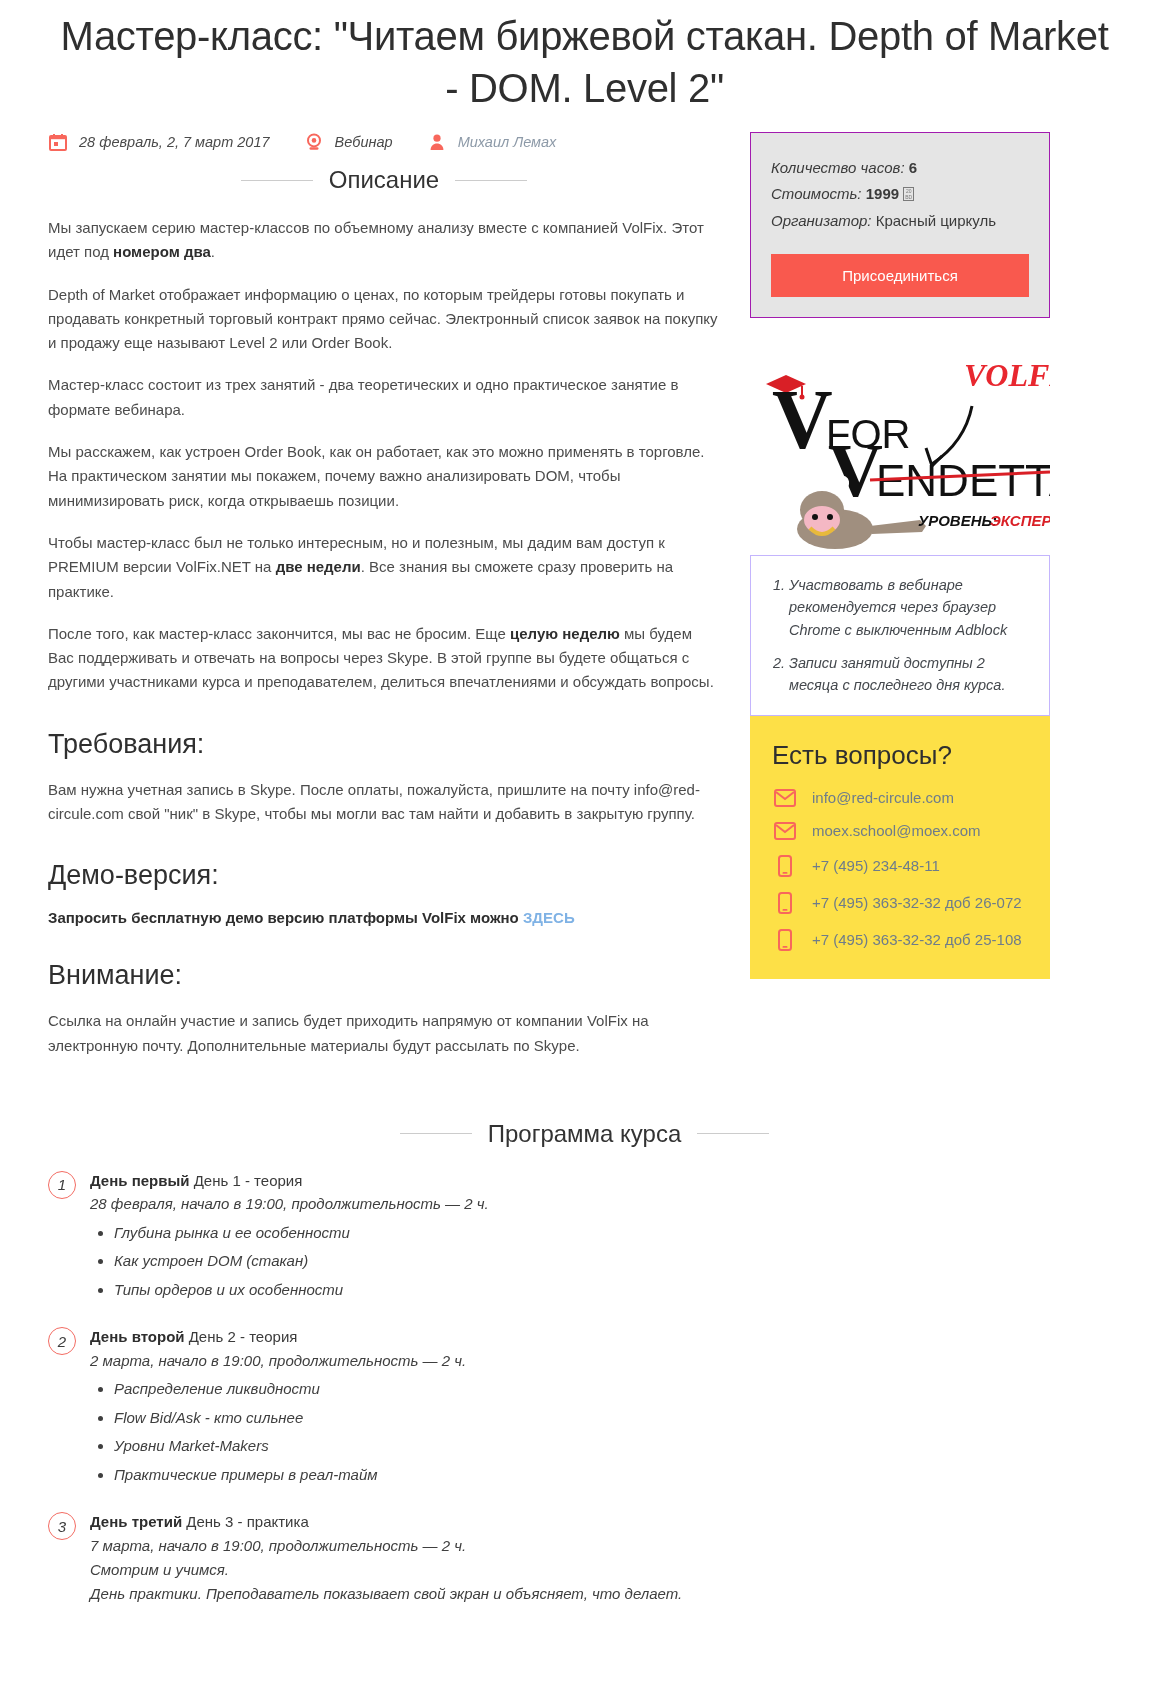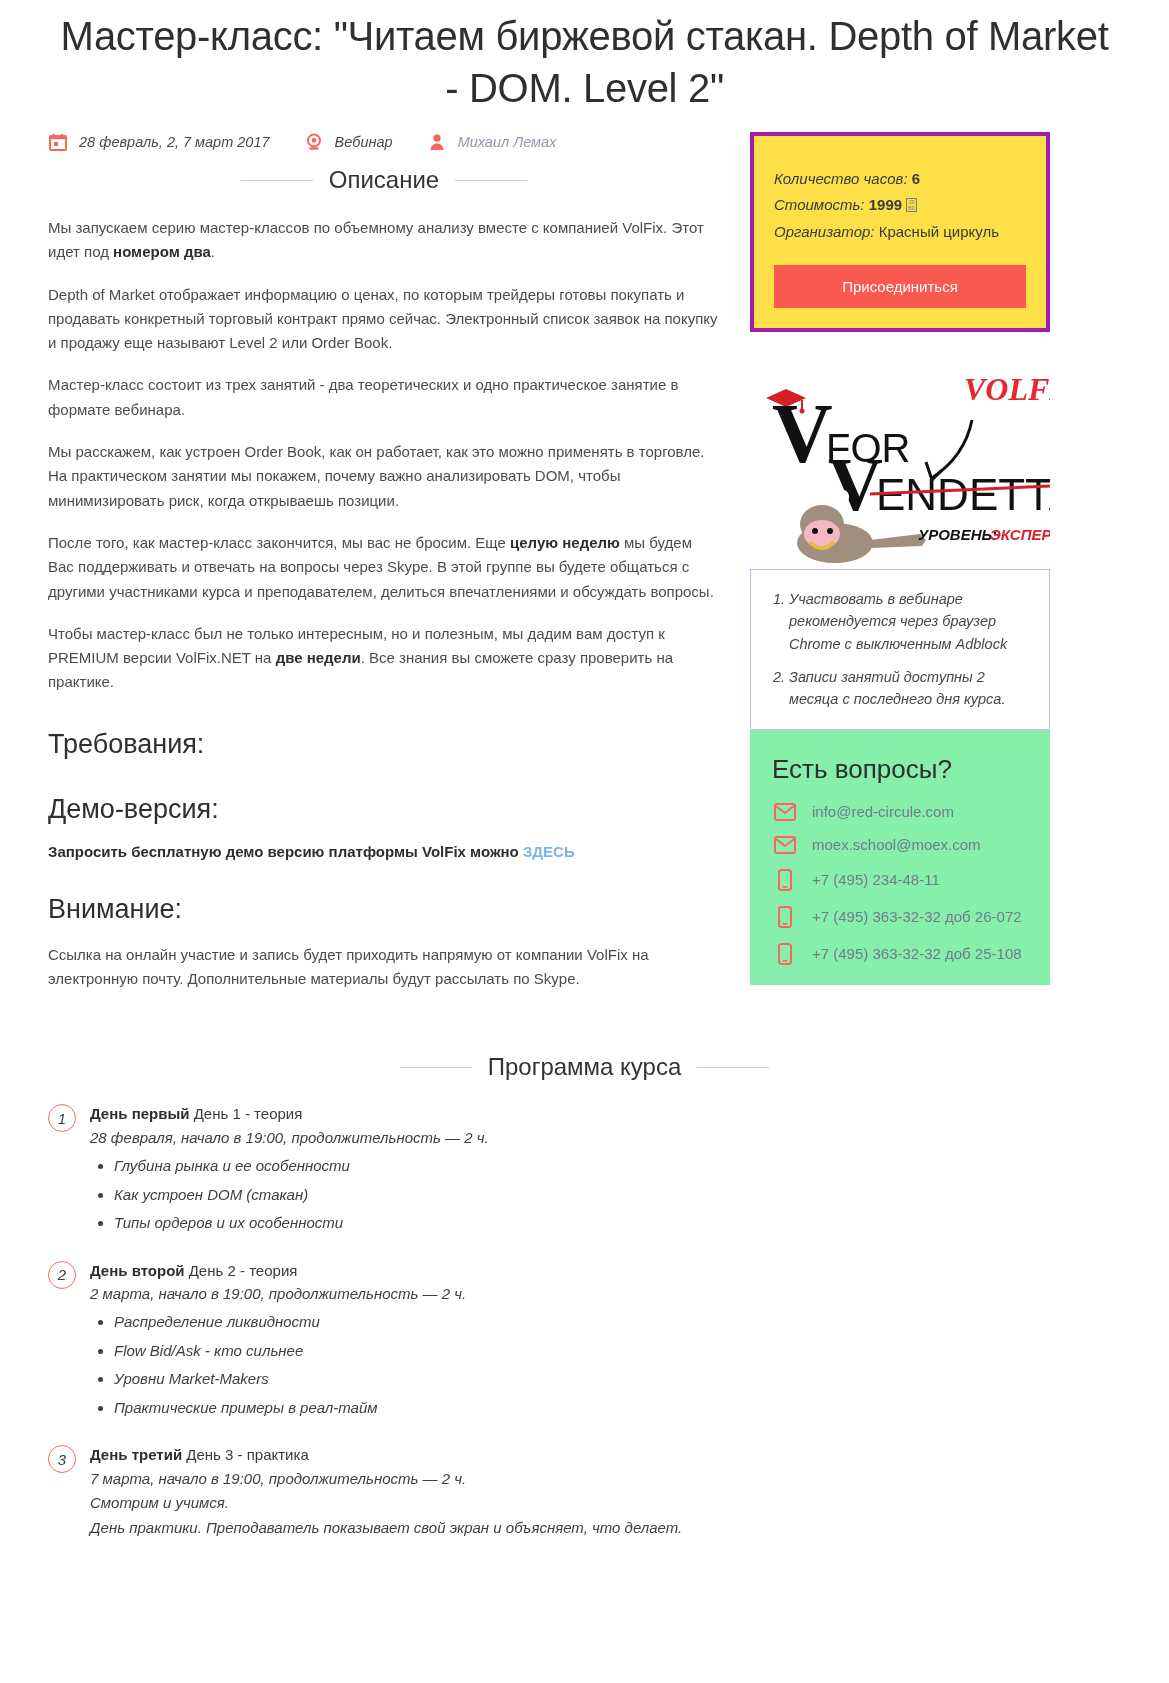--- a/index.html
+++ b/index.html
@@ -74,23 +74,23 @@
     color: #2f2f2f;
     margin: 34px 0 18px 0;
   }
   .strong-line {
     font-size: 15px; font-weight: 700; color: #2e2e2e; margin: 0 0 18px 0;
   }
   .strong-line a { color: #7fb2e5; text-decoration: none; font-weight: 700; }
 
   
   .card {
-    border: 4px solid #a21caf;
-    background: #fde047;
-    padding: 30px 20px 20px 20px;
+    border: 1px solid #a21caf;
+    background: #e5e5e5;
+    padding: 22px 20px 20px 20px;
   }
   .card .kv { font-size: 15px; line-height: 1.75; color: #3b3b3b; }
   .card .kv .k { font-style: italic; }
   .card .kv .v { font-weight: 700; }
   .card .kv .vn { font-weight: 400; }
   .rub-box {
     display: inline-block; width: 11px; height: 14px;
     border: 1px solid #7a7a7a; position: relative; vertical-align: -2px;
     font-size: 5px; line-height: 6px; color: #7a7a7a; text-align: center;
     overflow: hidden; letter-spacing: 0;
@@ -120,22 +120,22 @@
     font-style: italic;
   }
   .notes-card ol { margin: 0; padding-left: 26px; }
   .notes-card li {
     font-size: 14.5px; line-height: 1.56; color: #44484d; margin-bottom: 10px;
   }
   .notes-card li:last-child { margin-bottom: 0; }
 
   
   .questions {
-    background: #86efac;
-    padding: 24px 20px 20px 22px;
+    background: #fde047;
+    padding: 24px 20px 28px 22px;
     margin-top: 0;
   }
   .questions h3 {
     font-size: 26px; font-weight: 400; color: #2f2f2f; margin: 0 0 18px 0;
   }
   .contact { display: flex; align-items: center; margin-bottom: 15px; }
   .contact:last-child { margin-bottom: 0; }
   .c-icon { width: 26px; flex: 0 0 26px; display: flex; align-items: center; justify-content: center; margin-right: 14px; }
   .c-text { font-size: 15px; color: #6e7c8a; }
 
@@ -207,25 +207,26 @@
         <span class="ln"></span>
         <span class="tx">Описание</span>
         <span class="ln"></span>
       </div>
 
       <div id="paragraphs">
           <p class="para"><span>Мы запускаем серию мастер-классов по объемному анализу вместе с компанией VolFix. Этот идет под </span><b>номером два</b><span>.</span></p>
           <p class="para"><span>Depth of Market отображает информацию о ценах, по которым трейдеры готовы покупать и продавать конкретный торговый контракт прямо сейчас. Электронный список заявок на покупку и продажу еще называют Level 2 или Order Book.</span></p>
           <p class="para"><span>Мастер-класс состоит из трех занятий - два теоретических и одно практическое занятие в формате вебинара.</span></p>
           <p class="para"><span>Мы расскажем, как устроен Order Book, как он работает, как это можно применять в торговле. На практическом занятии мы покажем, почему важно анализировать DOM, чтобы минимизировать риск, когда открываешь позиции.</span></p>
+          <p class="para"><span>Чтобы мастер-класс был не только интересным, но и полезным, мы дадим вам доступ к PREMIUM версии VolFix.NET на </span><b>две недели</b><span>. Все знания вы сможете сразу проверить на практике.</span></p>
           <p class="para"><span>После того, как мастер-класс закончится, мы вас не бросим. Еще </span><b>целую неделю</b><span> мы будем Вас поддерживать и отвечать на вопросы через Skype. В этой группе вы будете общаться с другими участниками курса и преподавателем, делиться впечатлениями и обсуждать вопросы.</span></p>
-          <p class="para"><span>Чтобы мастер-класс был не только интересным, но и полезным, мы дадим вам доступ к PREMIUM версии VolFix.NET на </span><b>две недели</b><span>. Все знания вы сможете сразу проверить на практике.</span></p>
         </div>
 
       <h2 class="sec">Требования:</h2>
+      <p class="para">Вам нужна учетная запись в Skype. После оплаты, пожалуйста, пришлите на почту info@red-circule.com свой "ник" в Skype, чтобы мы могли вас там найти и добавить в закрытую группу.</p>
 
       <h2 class="sec">Демо-версия:</h2>
       <p class="strong-line">
         <span>Запросить бесплатную демо версию платформы VolFix можно </span><a href="#">ЗДЕСЬ</a>
       </p>
 
       <h2 class="sec">Внимание:</h2>
       <p class="para">Ссылка на онлайн участие и запись будет приходить напрямую от компании VolFix на электронную почту. Дополнительные материалы будут рассылать по Skype.</p>
 
     </div>

